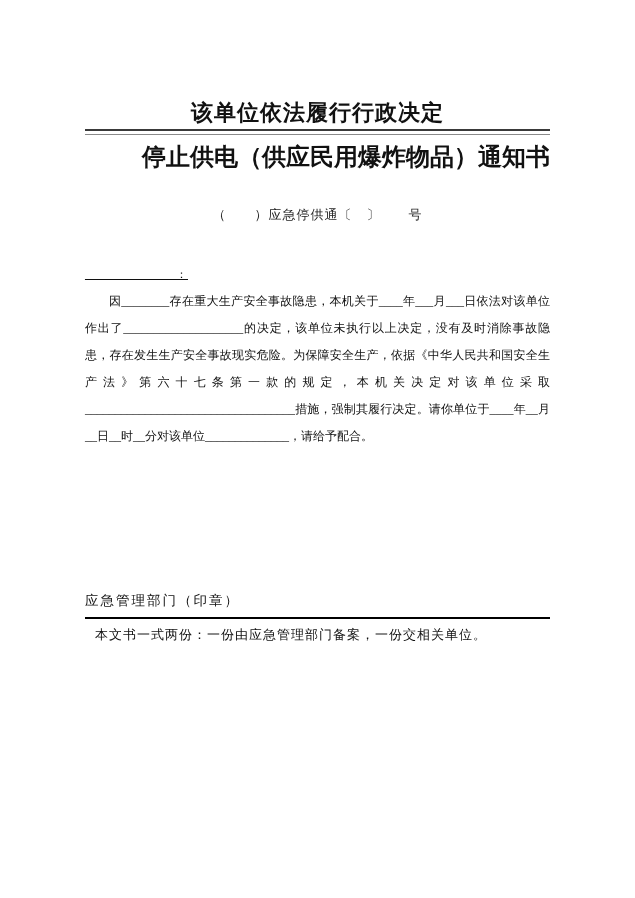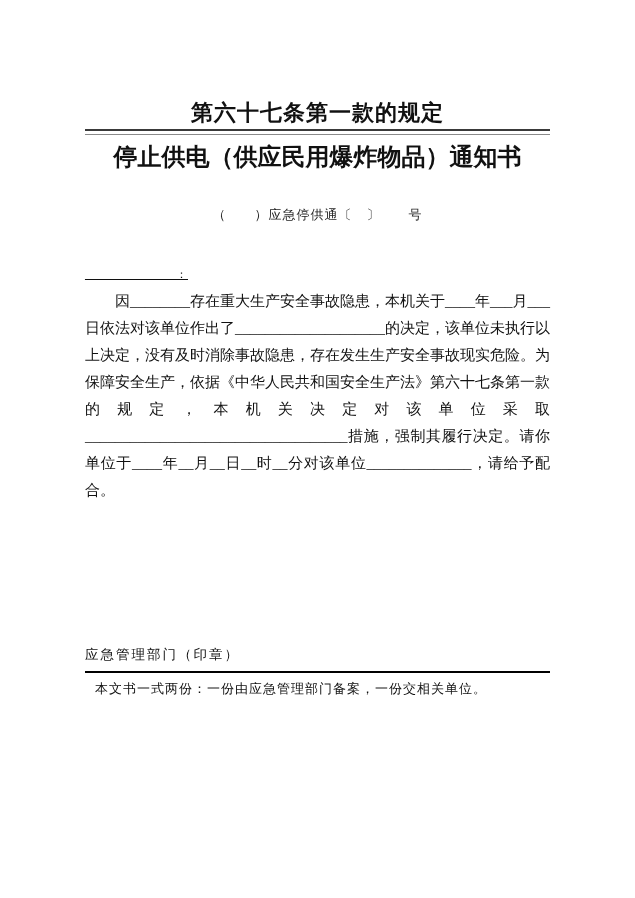--- a/index.html
+++ b/index.html
@@ -29,40 +29,40 @@
   .double-rule {
     margin-top: 3px;
     height: 3px;
     border-top: 2px solid #3a3a3a;
     border-bottom: 1px solid #8a8a8a;
   }
   .title {
     margin: 7px 0 0 0;
     font-size: 24px;
     font-weight: bold;
-    text-align: center;
+    text-align: right;
     line-height: 30px;
   }
   .doc-number {
     margin-top: 34px;
     font-size: 13px;
     text-align: center;
     letter-spacing: 1px;
     color: #222222;
   }
   .recipient {
     margin-top: 37px;
     font-size: 11px;
     line-height: 27px;
     letter-spacing: 1px;
     text-decoration: underline;
   }
   .para {
     margin: 0;
-    font-size: 15px;
+    font-size: 12px;
     line-height: 27px;
     text-align: justify;
     text-indent: 2em;
   }
   .para.first {
     margin-top: 0;
   }
   .signature {
     margin-top: 142px;
     text-align: left;
@@ -84,21 +84,21 @@
     padding: 7px 0 0 10px;
     font-size: 13px;
     letter-spacing: 1px;
   }
 </style>
 </head>
 <body>
 
 <div class="page">
 
-  <h1 class="category">第六十七条第一款的规定</h1>
+  <h1 class="category">该单位依法履行行政决定</h1>
 
   <div class="double-rule"></div>
 
   <h2 class="title">停止供电（供应民用爆炸物品）通知书</h2>
 
   <div class="doc-number">（　　）应急停供通〔　〕　　号</div>
 
   <div class="recipient"><span>______________</span><span>：</span></div>
 
   <p class="para first">因________存在重大生产安全事故隐患，本机关于____年___月___日依法对该单位作出了____________________的决定，该单位未执行以上决定，没有及时消除事故隐患，存在发生生产安全事故现实危险。为保障安全生产，依据《中华人民共和国安全生产法》第六十七条第一款的规定，本机关决定对该单位采取___________________________________措施，强制其履行决定。请你单位于____年__月__日__时__分对该单位______________，请给予配合。</p>

